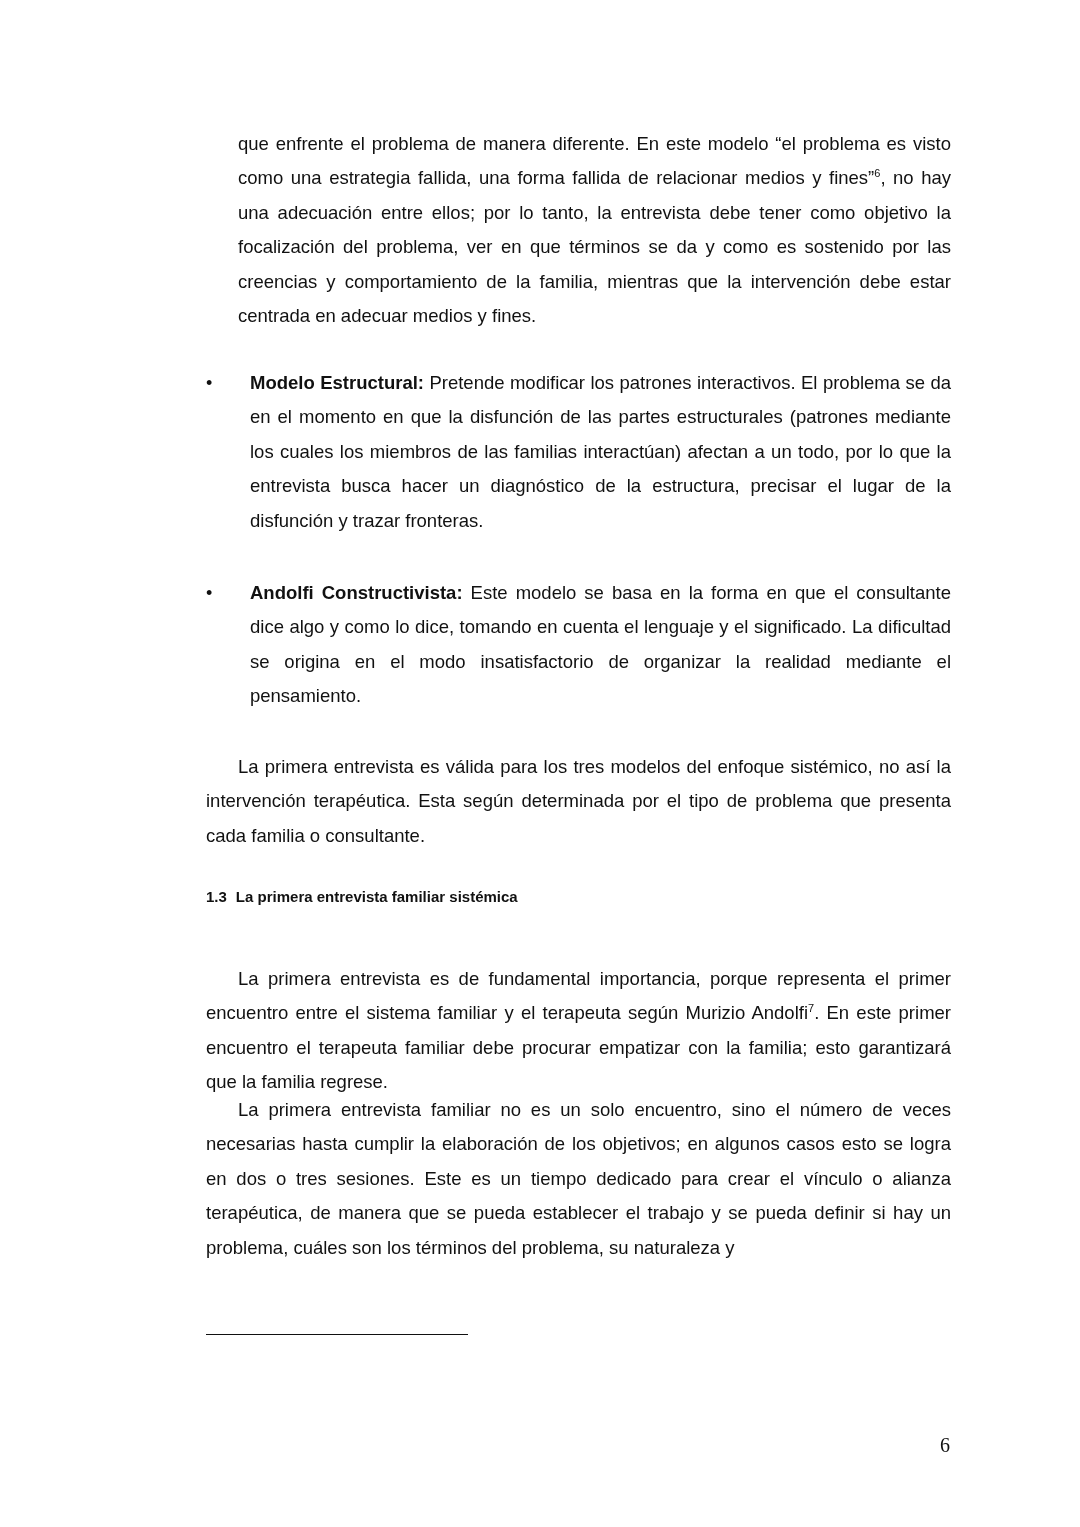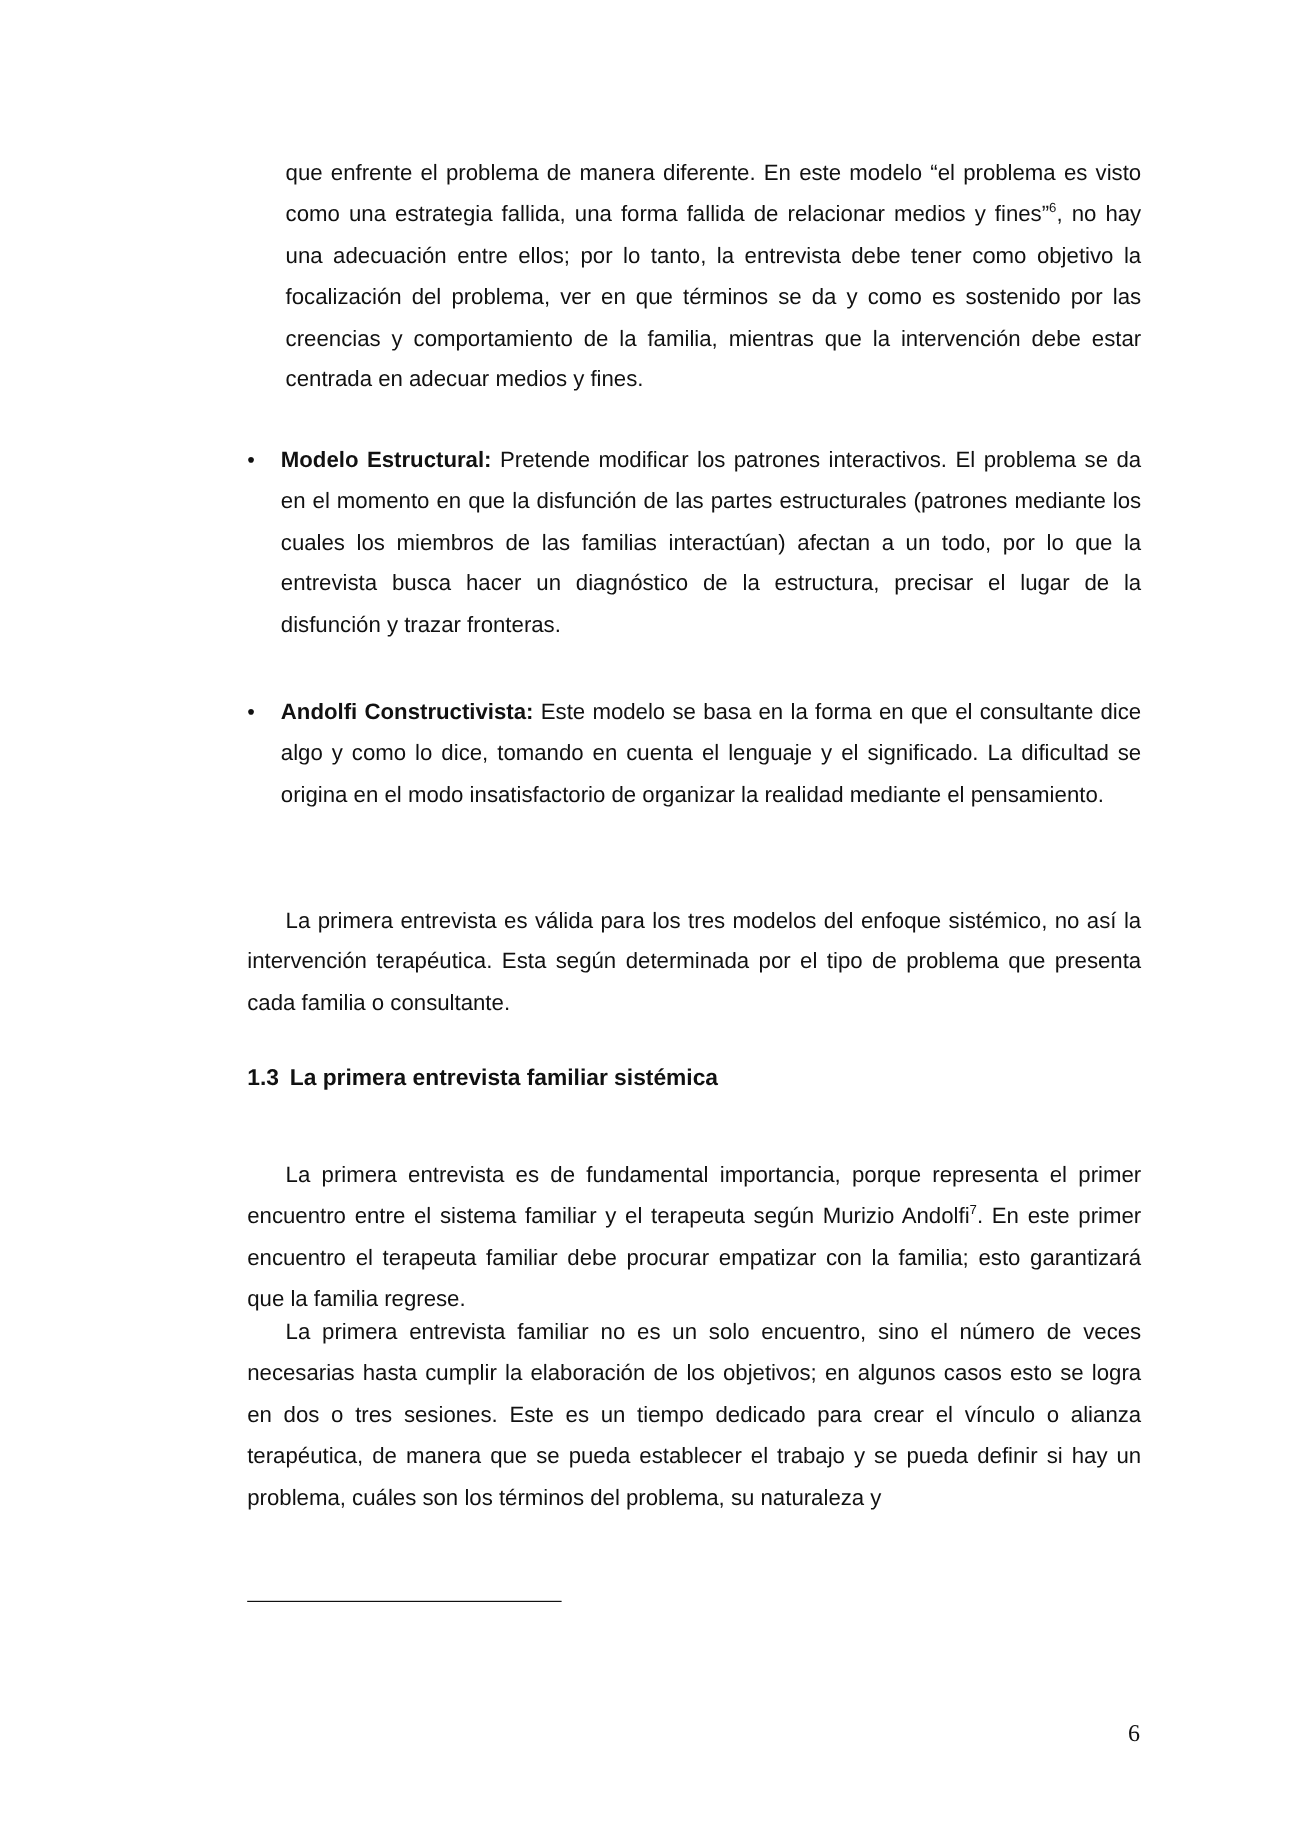--- a/index.html
+++ b/index.html
@@ -3,28 +3,28 @@
 <meta charset="utf-8">
 <style>
   html, body { margin:0; padding:0; background:#ffffff; }
   body { width:1080px; height:1527px; position:relative; overflow:hidden; color:#111; }
   .page { position:absolute; left:0; top:0; width:1080px; height:1183px;padding-left:24px; }
   .text { font-family:"Liberation Sans", sans-serif; font-size:18.5px; line-height:34.4px; text-align:justify; }
   .block { position:absolute; }
   .p1 { left:238px; top:127px; width:713px; }
   .bullet-item { position:absolute; left:206px; width:745px; }
   .bullet-item .dot { position:absolute; left:0; top:0; width:20px; font-size:18px; }
-  .bullet-item .body { margin-left:28px; }
+  .bullet-item .body { margin-left:44px; }
   .b1 { top:366px; }
   .b2 { top:576px; }
   .para { position:absolute; left:206px; width:745px; text-indent:32px; }
   .pa { top:750px; }
   .pb { top:962px; }
   .pc { top:1093px; }
-  .heading { position:absolute; left:206px; top:888px; font-family:"Liberation Sans", sans-serif; font-weight:bold; font-size:19px; }
+  .heading { position:absolute; left:206px; top:888px; font-family:"Liberation Sans", sans-serif; font-weight:bold; font-size:15px; }
   .heading .num { margin-right:9px; }
   sup { font-size:11px; line-height:0; vertical-align:super; }
   .fn-rule { position:absolute; left:206px; top:1334px; width:262px; height:0; border-top:1.5px solid #111; }
   .footnotes { position:absolute; left:206px; top:1346px; width:760px; font-family:"Liberation Serif", serif; font-size:16.5px; line-height:21px; }
   .footnotes sup { font-size:10px; }
   .page-num { position:absolute; left:940px; top:1434px; font-family:"Liberation Serif", serif; font-size:20px; }
   b { font-weight:bold; }
 </style>
 </head>
 <body>

